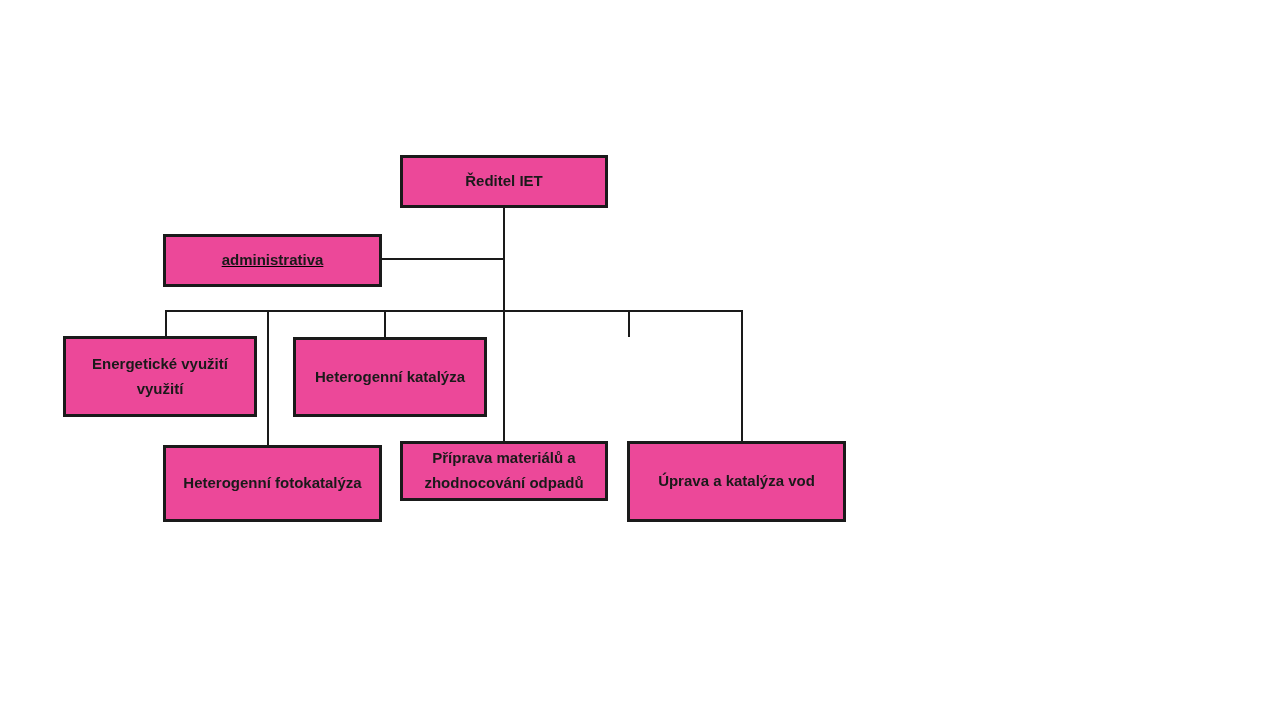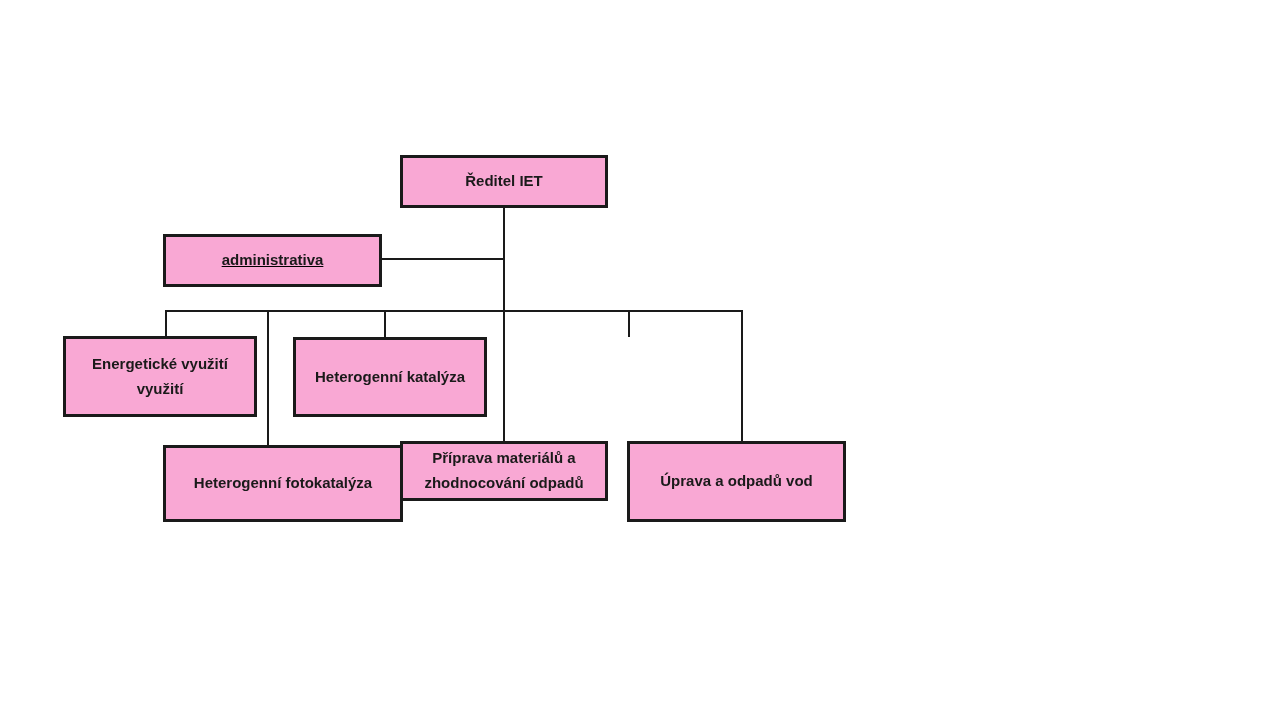--- a/index.html
+++ b/index.html
@@ -12,21 +12,21 @@
     width: 1280px;
     height: 720px;
     background: #ffffff;
     overflow: hidden;
     font-family: "Liberation Sans", sans-serif;
   }
   .node {
     position: absolute;
     box-sizing: border-box;
     border: 3px solid #1a1a1a;
-    background: #f9a8d4;
+    background: #ec4899;
     display: flex;
     align-items: center;
     justify-content: center;
     text-align: center;
     z-index: 2;
   }
   .node-label {
     display: block;
     padding: 0 14px;
     font-weight: bold;
@@ -64,25 +64,25 @@
 
   <div class="node" style="left:63px; top:336px; width:194px; height:81px;">
     <span class="node-label">Energetické využití využití</span>
   </div>
 
   <div class="node" style="left:293px; top:337px; width:194px; height:80px;">
     <span class="node-label">Heterogenní katalýza</span>
   </div>
 
 
-  <div class="node" style="left:163px; top:445px; width:240px; height:77px;">
+  <div class="node" style="left:163px; top:445px; width:219px; height:77px;">
     <span class="node-label">Heterogenní fotokatalýza</span>
   </div>
 
   <div class="node" style="left:400px; top:441px; width:208px; height:60px;">
     <span class="node-label">Příprava materiálů a zhodnocování odpadů</span>
   </div>
 
   <div class="node" style="left:627px; top:441px; width:219px; height:81px;">
-    <span class="node-label">Úprava a odpadů vod</span>
+    <span class="node-label">Úprava a katalýza vod</span>
   </div>
 
 </div>
 
 </body></html>

